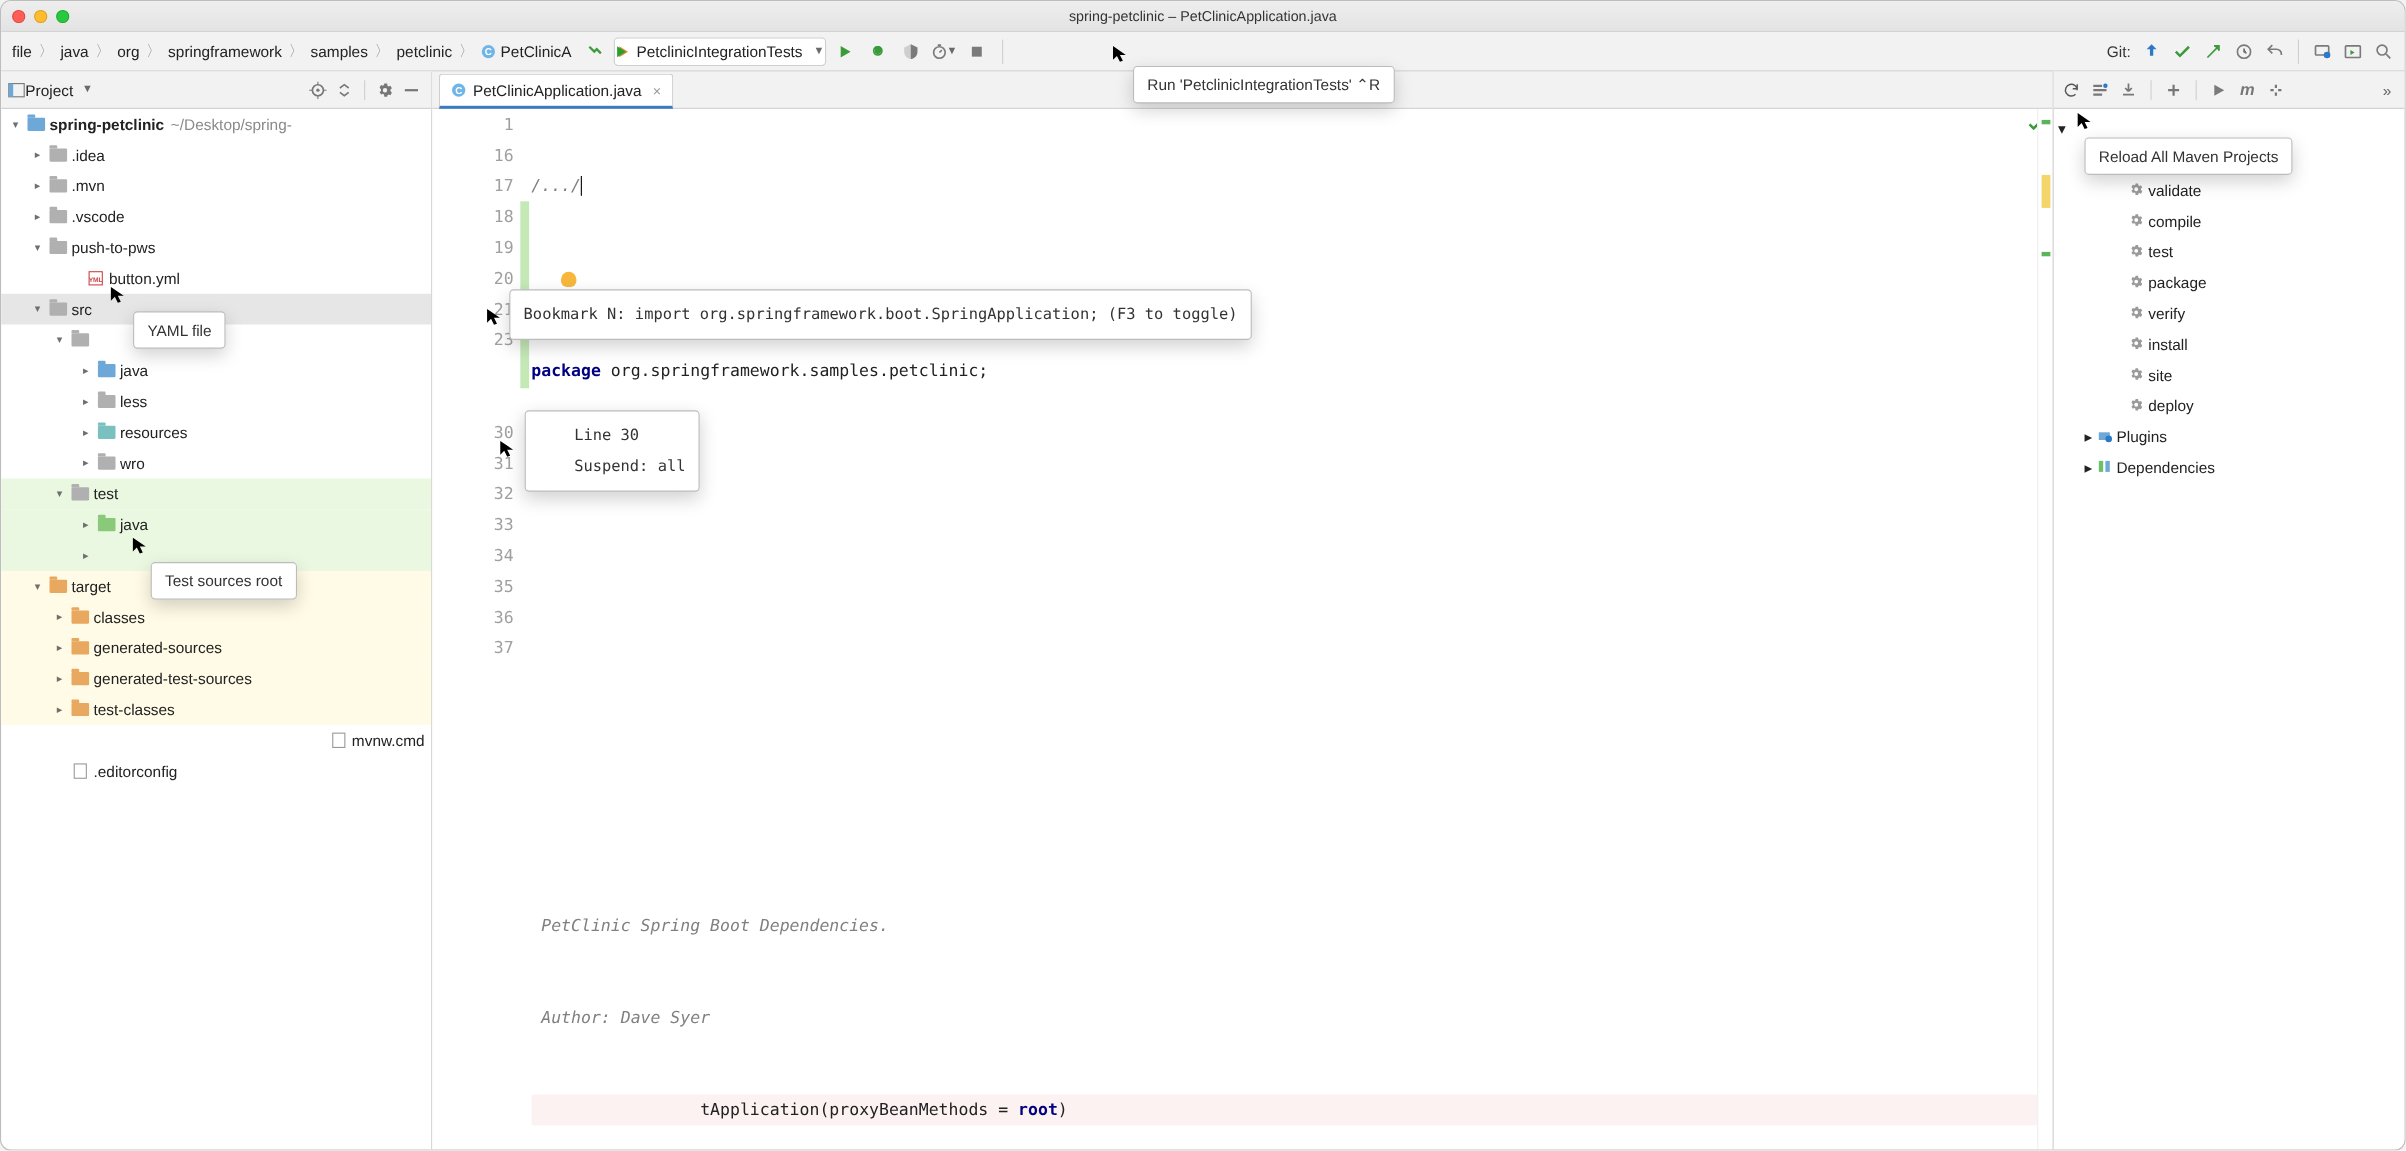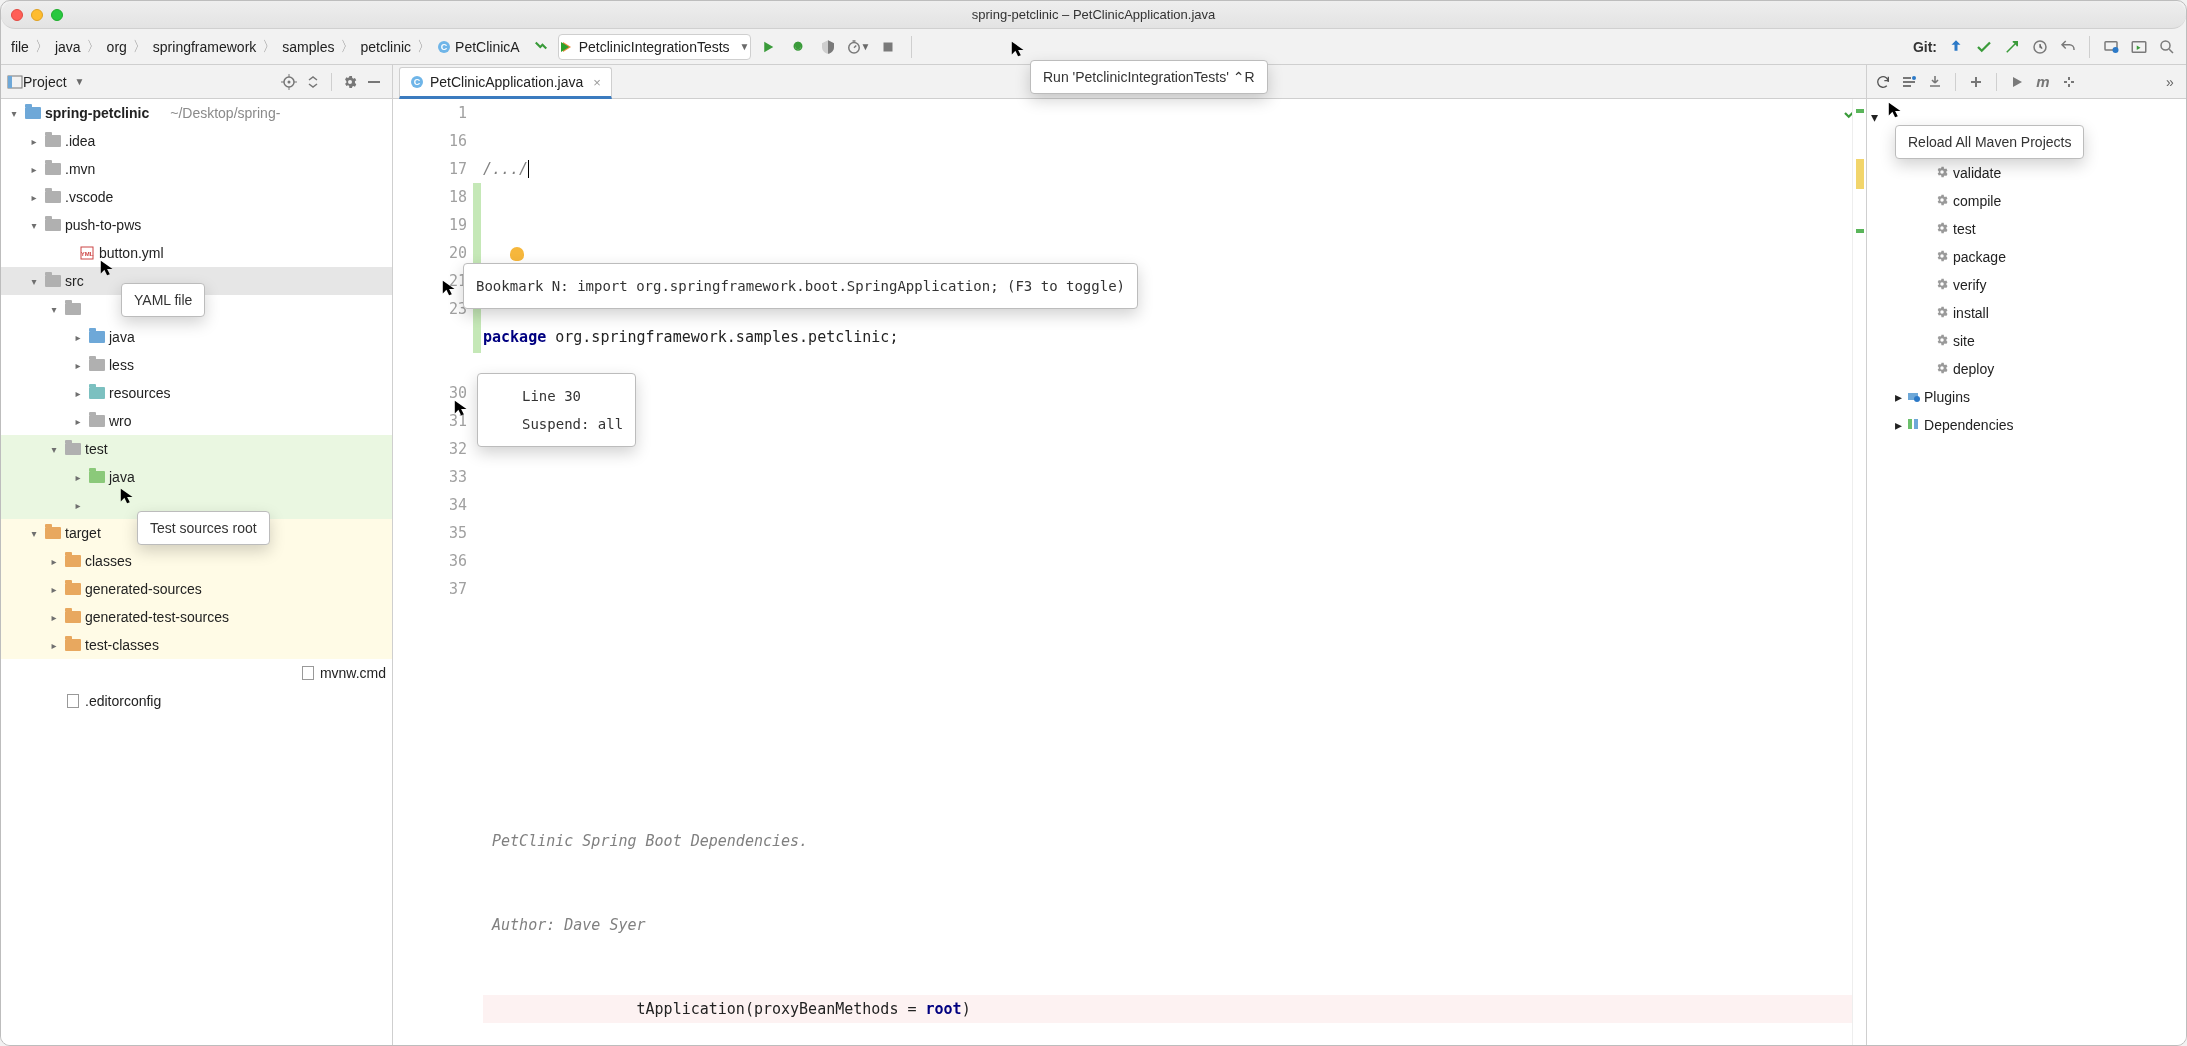--- a/index.html
+++ b/index.html
@@ -1,36 +1,36 @@
 <!DOCTYPE html>
 <html><head>
 <meta charset="utf-8">
 <style>
   * { box-sizing: border-box; margin: 0; padding: 0; }
   html, body { height: 100%; font-family: -apple-system, "Helvetica Neue", Arial, sans-serif; font-size: 14px; color: #222; background: #f2f2f2; }
   :root { --ui-border: #cfcfcf; --ui-bg: #f2f2f2; --panel-bg: #fff; --muted: #8a8a8a; --kw: #000080; --comment: #808080; --str: #007f00; --dark-cyan: #008080; --accent-tab: #3b7bbf; --yellow-target: #fffbe6; --light-green-row: #eaf7e1; }
   
   .window { border: 1px solid #bdbdbd; border-radius: 10px; overflow: hidden; background: var(--ui-bg); display: flex; flex-direction: column; height: 100%; }
-  .titlebar { height: 28px; display: flex; align-items: center; justify-content: center; position: relative; background: linear-gradient(#eeeeee,#e3e3e3); border-bottom: 1px solid #d0d0d0; border-radius: 14px; }
+  .titlebar { height: 28px; display: flex; align-items: center; justify-content: center; position: relative; background: linear-gradient(#eeeeee,#e3e3e3); border-bottom: 1px solid #d0d0d0; }
   .titlebar .dots { position: absolute; left: 10px; display: flex; gap: 8px; }
   .dot { width: 12px; height: 12px; border-radius: 50%; }
   .dot.red { background:#ff5f57; border:1px solid #e14942;} .dot.yellow{background:#febc2e;border:1px solid #dea123;} .dot.green{background:#28c840;border:1px solid #1dad2c;}
   .title { font-size: 13px; color:#333;}
   
   .navbar { display:flex; align-items:center; height: 36px; border-bottom: 1px solid var(--ui-border); background: var(--ui-bg); padding: 0 6px; gap: 4px; }
   .breadcrumbs { display:flex; align-items:center; overflow:hidden; }
   .crumb { display:flex; align-items:center; gap:4px; padding:2px 4px; white-space:nowrap; cursor:default;}
   .chevron { color:#9a9a9a; font-size:14px; padding:0 2px;}
   .tb-sep { width:1px; height:22px; background: var(--ui-border); margin: 0 6px;}
   .tb-btn { width:26px; height:26px; display:inline-flex; align-items:center; justify-content:center; border-radius:3px; color:#4a4a4a;}
   .tb-btn svg { width:18px; height:18px; }
   .run-config { display:flex; align-items:center; gap:6px; border:1px solid var(--ui-border); border-radius:4px; background:#fff; padding:3px 0; height:26px;}
   .run-config .cfg-icon { width:14px;height:14px; display:inline-block;}
   .dropdown-caret { font-size:10px; color:#6a6a6a; margin-left:4px;}
-  .navbar-right { margin-left:auto; display:flex; align-items:center; gap:2px;font-weight:bold;}
+  .navbar-right { margin-left:auto; display:flex; align-items:center; gap:2px;}
   .git-label { color:#333; padding:0 4px;}
   
   .main { flex:1; display:flex; overflow:hidden; }
   .left-pane { width: 392px; border-right:1px solid var(--ui-border); display:flex; flex-direction:column; background: var(--panel-bg);}
   .left-header { height:34px; border-bottom:1px solid var(--ui-border); background: var(--ui-bg); display:flex; align-items:center; padding:0 6px; gap:0;}
   .left-header .title-combo { display:flex; align-items:center; gap:4px; font-weight:500;}
   .left-header .spacer{flex:1;}
   .small-icon-btn { width:24px;height:24px; display:inline-flex; align-items:center; justify-content:center; color:#666; }
   .tree { flex:1; overflow:auto; font-size:14px; }
   .tree-row { display:flex; align-items:center; height:28px; white-space:nowrap; padding-right:6px;}
@@ -258,21 +258,21 @@
           </span>
       </div>
 
       <div class="tree" style="position:relative;">
         <div class="tree-row" style="padding-left:6px;">
           <span class="arrow">▾</span>
           <span class="ic">
               <span class="folder blue"></span>
             </span>
           <span class="lbl bold">spring-petclinic</span>
-          <span class="lbl muted" style="margin-left:21px;">~/Desktop/spring-</span>
+          <span class="lbl muted" style="margin-left:6px;">~/Desktop/spring-</span>
         </div>
         <div class="tree-row" style="padding-left:26px;">
             <span class="arrow">▸</span>
             <span class="ic">
               <span class="folder"></span>
             </span>
             <span class="lbl">.idea</span>
           </div>
         <div class="tree-row" style="padding-left:26px;">
             <span class="arrow">▸</span>

